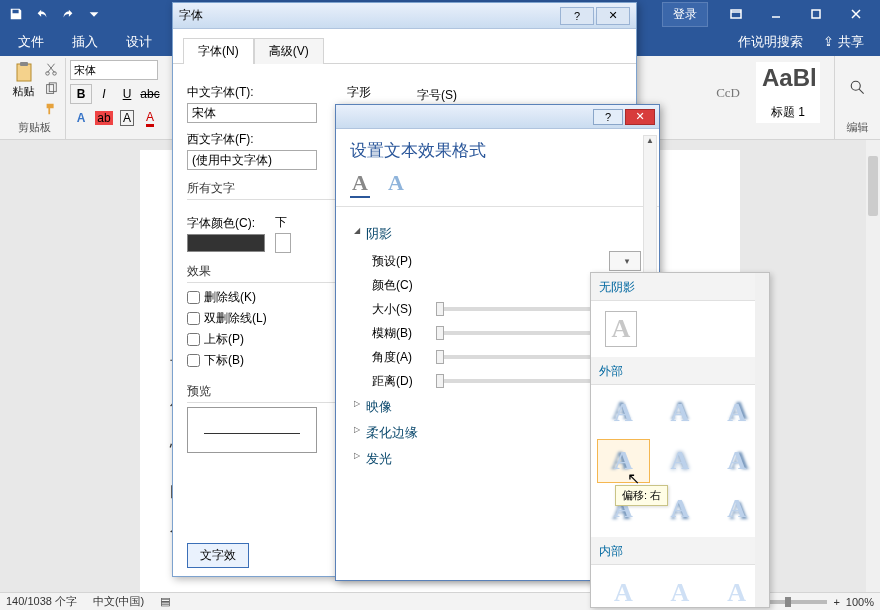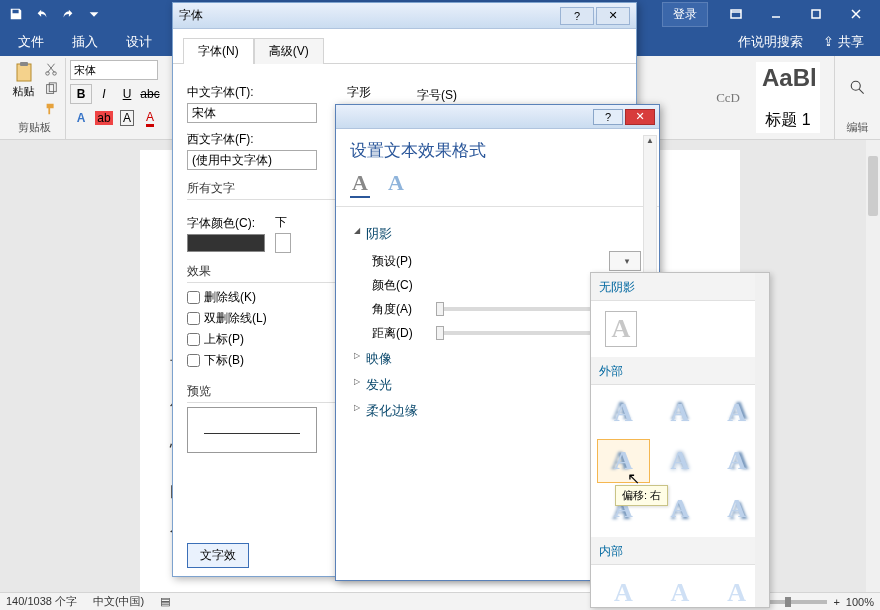--- a/index.html
+++ b/index.html
@@ -244,21 +244,21 @@
             <span style="color:#c00;border-bottom:3px solid #c00">A</span>
           </div>
       </div>
     </div>
   </div>
 
   <div style="position:absolute; right:60px; top:6px; display:flex; align-items:center; gap:16px;">
     <div style="font-size:13px;color:#777;font-family:serif;">CcD</div>
     <div class="style-box" style="width:64px;">
       <div class="style-preview-big">AaBl</div>
-      <div style="font-size:16px;margin-top:18px">标题 1</div>
+      <div style="font-size:12px;margin-top:12px">标题 1</div>
     </div>
   </div>
   <div class="group" style="width:46px; position:absolute; right:0; top:0; bottom:0; border-left:1px solid #d4d4d4; border-right:none;">
     <div class="group-body" style="align-items:center;justify-content:center;width:100%">
         <div class="fmt-btn">
           <svg width="18" height="18" viewBox="0 0 16 16">
             <circle cx="6" cy="6" r="4" fill="none" stroke="#444"></circle>
             <path d="M9 9l4 4" stroke="#444"></path>
           </svg>
         </div>
@@ -383,37 +383,51 @@
     <div class="tef-section expanded">阴影</div>
     <div class="tef-row">
         <span class="lbl">预设(P)</span>
         <span style="flex:1"></span>
         <span class="tef-preset-btn"></span>
       </div>
     <div class="tef-row">
         <span class="lbl">颜色(C)</span>
       </div>
     <div class="tef-row">
+        <span class="lbl">大小(S)</span>
+        <div class="slider">
+          <div class="knob"></div>
+        </div>
+        <div class="valbox"></div>
+      </div>
+    <div class="tef-row">
+        <span class="lbl">模糊(B)</span>
+        <div class="slider">
+          <div class="knob"></div>
+        </div>
+        <div class="valbox"></div>
+      </div>
+    <div class="tef-row">
         <span class="lbl">角度(A)</span>
         <div class="slider">
           <div class="knob"></div>
         </div>
         <div class="valbox"></div>
       </div>
     <div class="tef-row">
         <span class="lbl">距离(D)</span>
         <div class="slider">
           <div class="knob"></div>
         </div>
         <div class="valbox"></div>
       </div>
 
     <div class="tef-section">映像</div>
+    <div class="tef-section">柔化边缘</div>
     <div class="tef-section">发光</div>
-    <div class="tef-section">柔化边缘</div>
   </div>
   <div class="tef-scroll">
     <div class="up">▲</div>
     <div class="down" style="position:absolute;bottom:0;left:0;right:0">▼</div>
   </div>
 </div>
 
 <div class="shadow-flyout">
   <div class="fly-head">无阴影</div>
   <div style="padding:6px">

